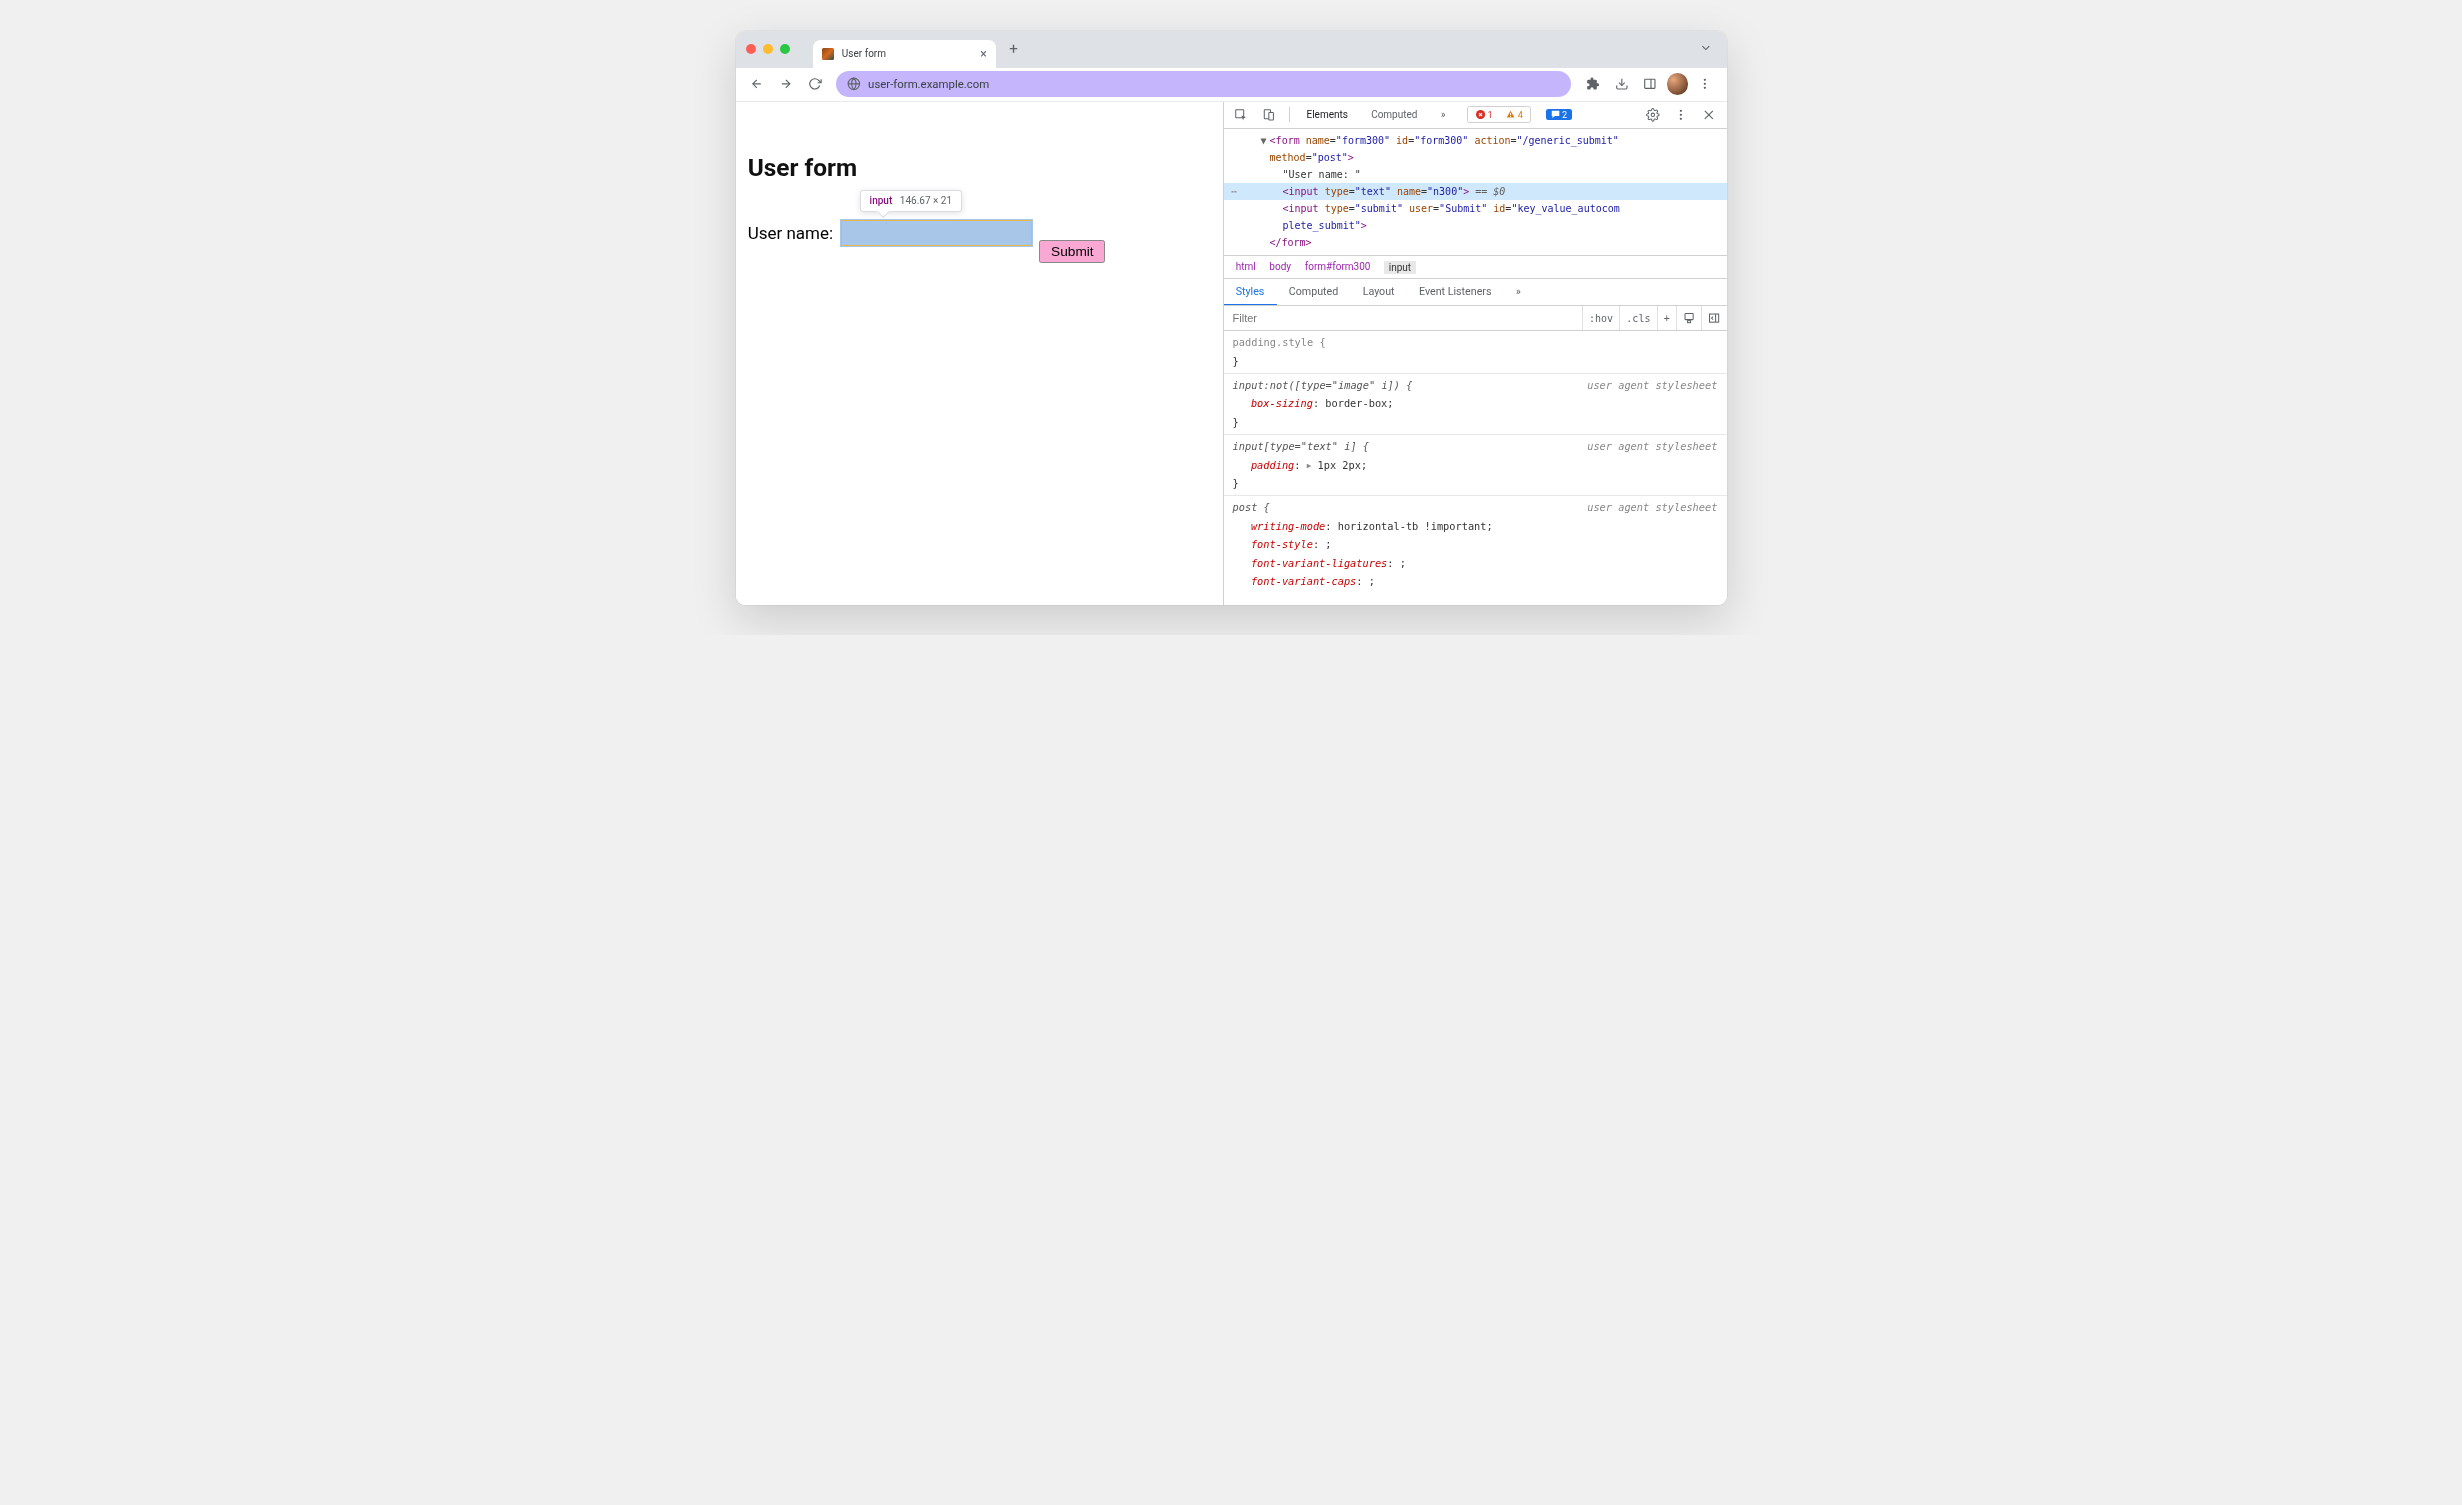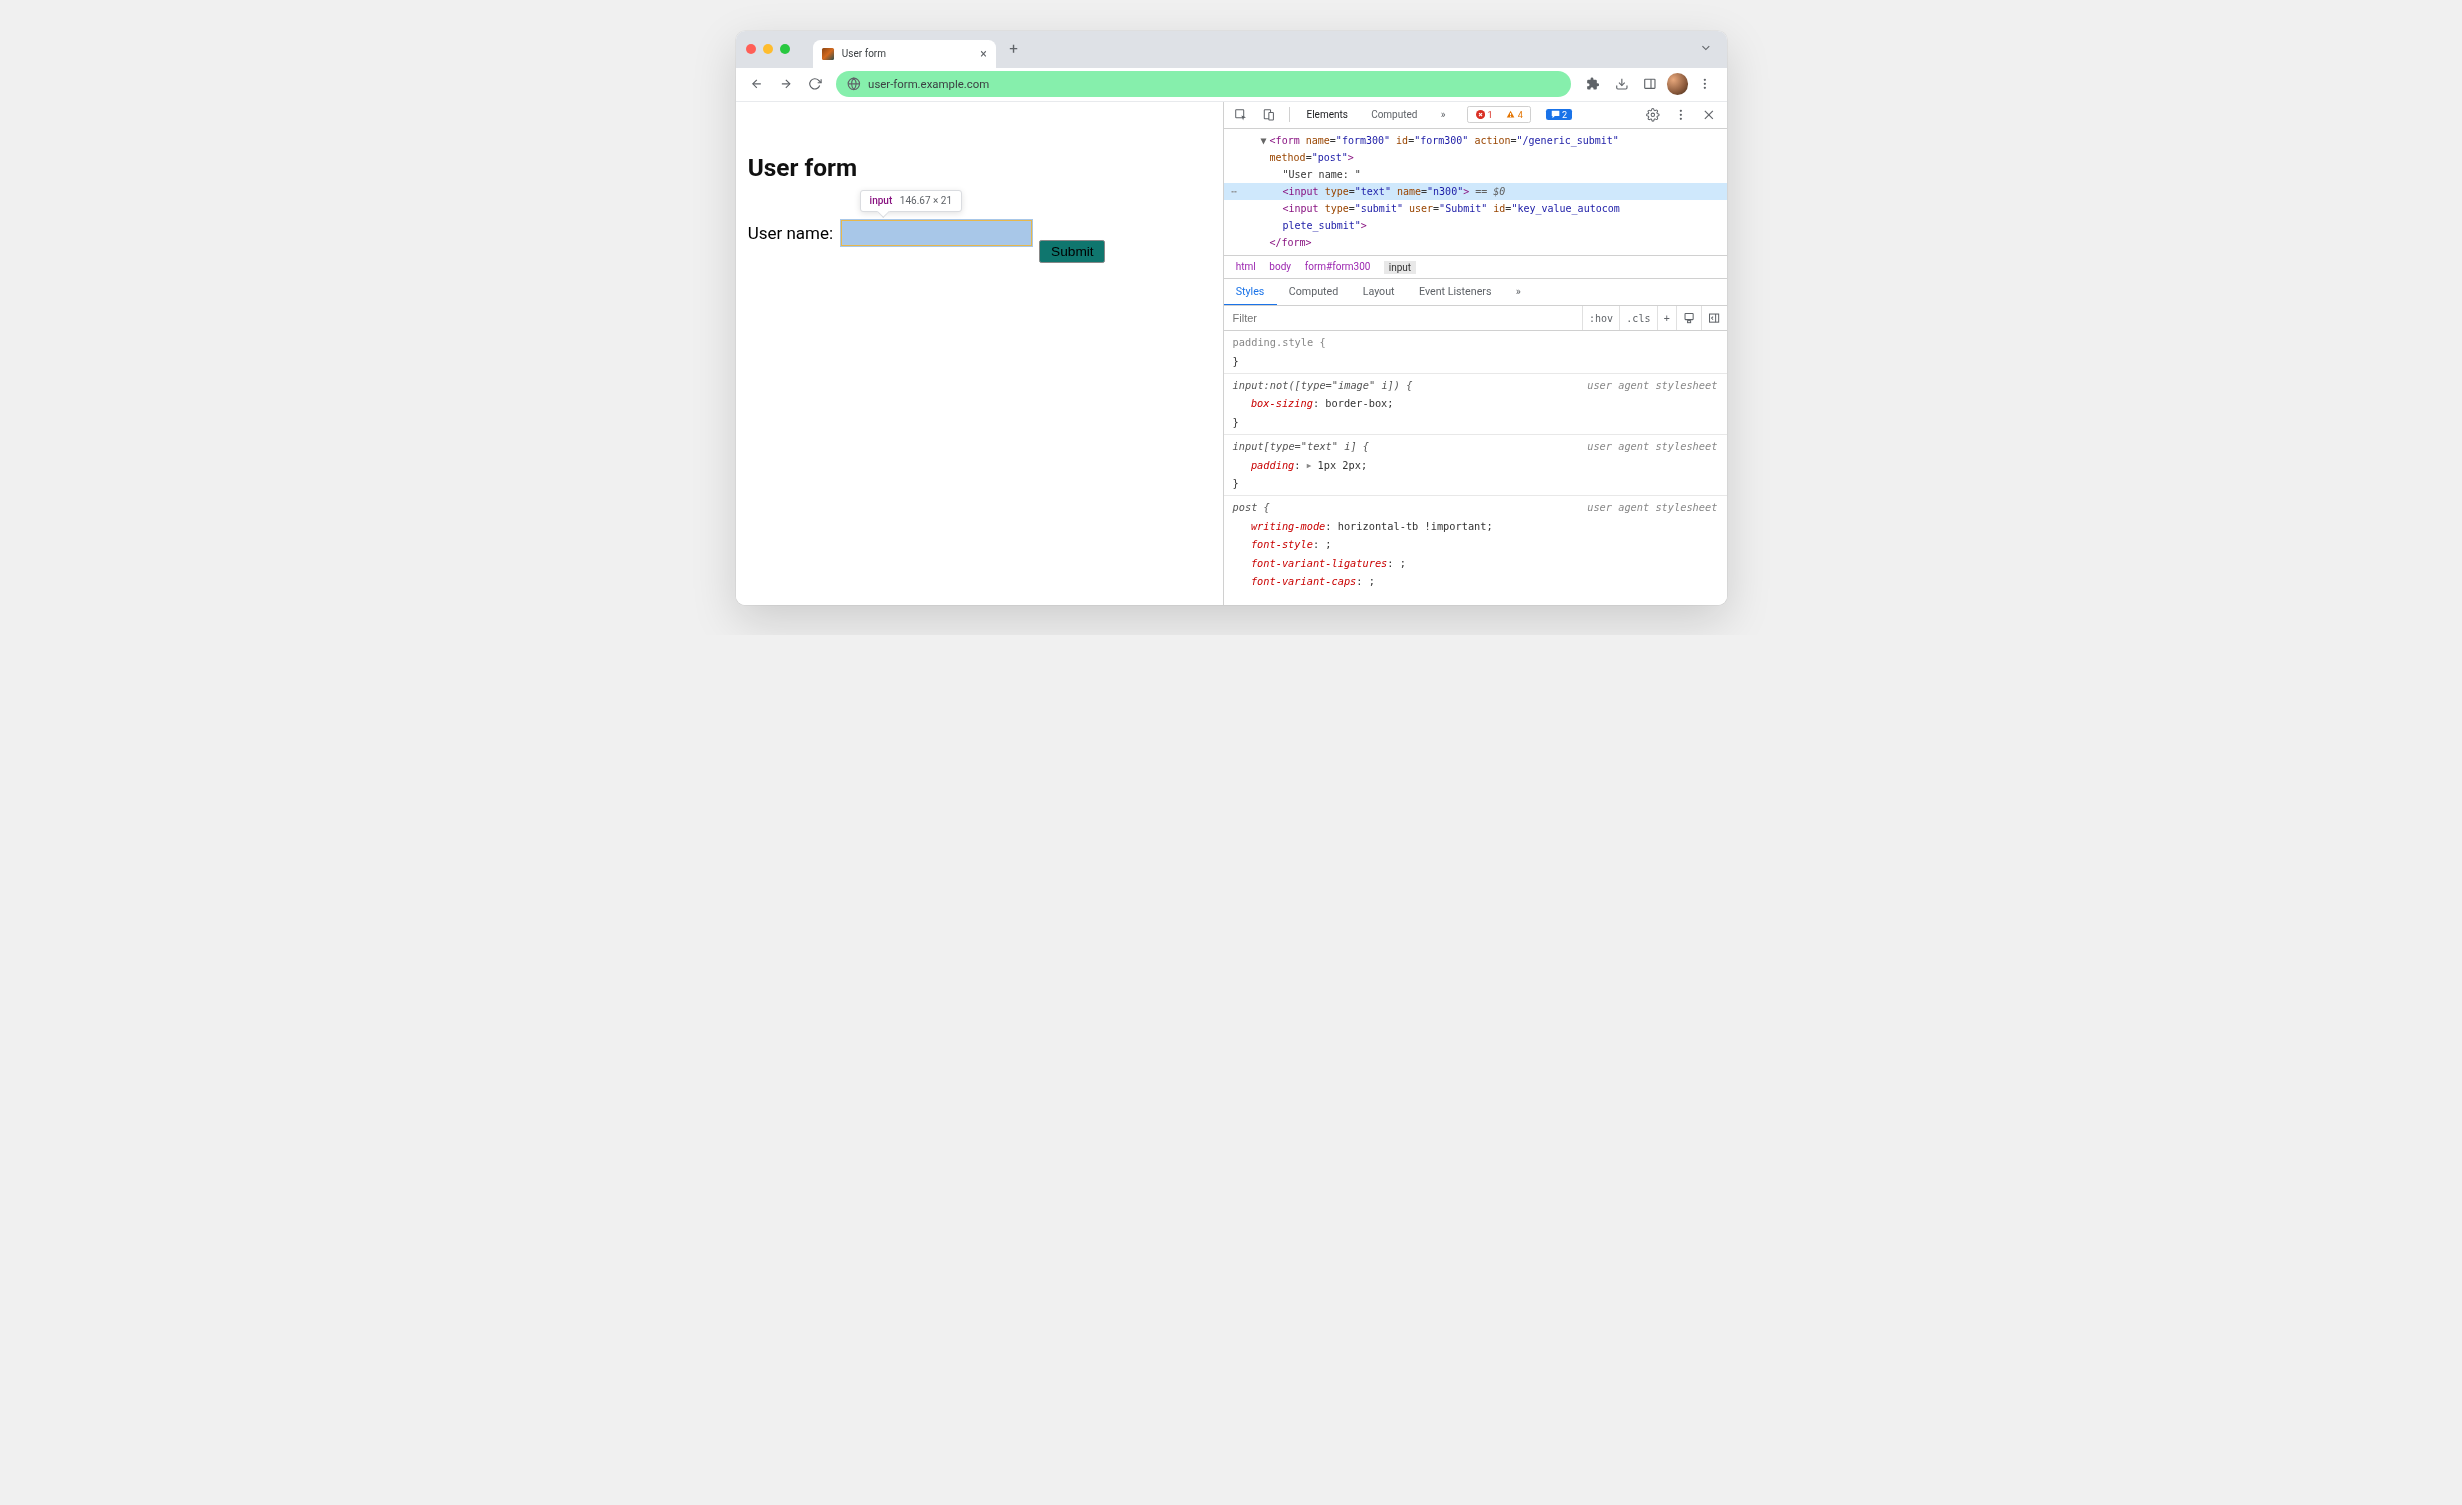--- a/index.html
+++ b/index.html
@@ -84,21 +84,21 @@
     gap: 4.6px;
     border-bottom: 0.8px solid #e8eaed;
   }
   .tb-btn {
     width: 24.4px; height: 24.4px; border-radius: 50%;
     display: flex; align-items: center; justify-content: center;
     color:#5f6368; cursor:pointer;
   }
   .omnibox {
     flex: 1;
-    background: #86efac;
+    background: #c4b5fd;
     border-radius: 15.2px;
     height: 26px;
     display: flex;
     align-items: center;
     padding: 0 10.7px;
     margin: 0 4.6px;
     color: #3c4043;
     font-size: 11.4px;
     gap: 7.6px;
   }
@@ -135,21 +135,21 @@
     width: 191px;
     height: 26px;
     background: #a8c7e8;
     border: 1.5px solid #e8b84a;
     outline: 0.8px solid #a8c7e8;
     padding: 1.5px 3px;
   }
   .submit-btn {
     font-size: 13.7px;
     padding: 3px 10.7px;
-    background: #0f766e;
+    background: #f9a8d4;
     border: 0.8px solid #888;
     border-radius: 2.3px;
     margin-top: 36px;
   }
   .inspect-tooltip {
     position: absolute;
     top: 88px;
     left: 124px;
     background: #fff;
     border: 0.8px solid #dadce0;

